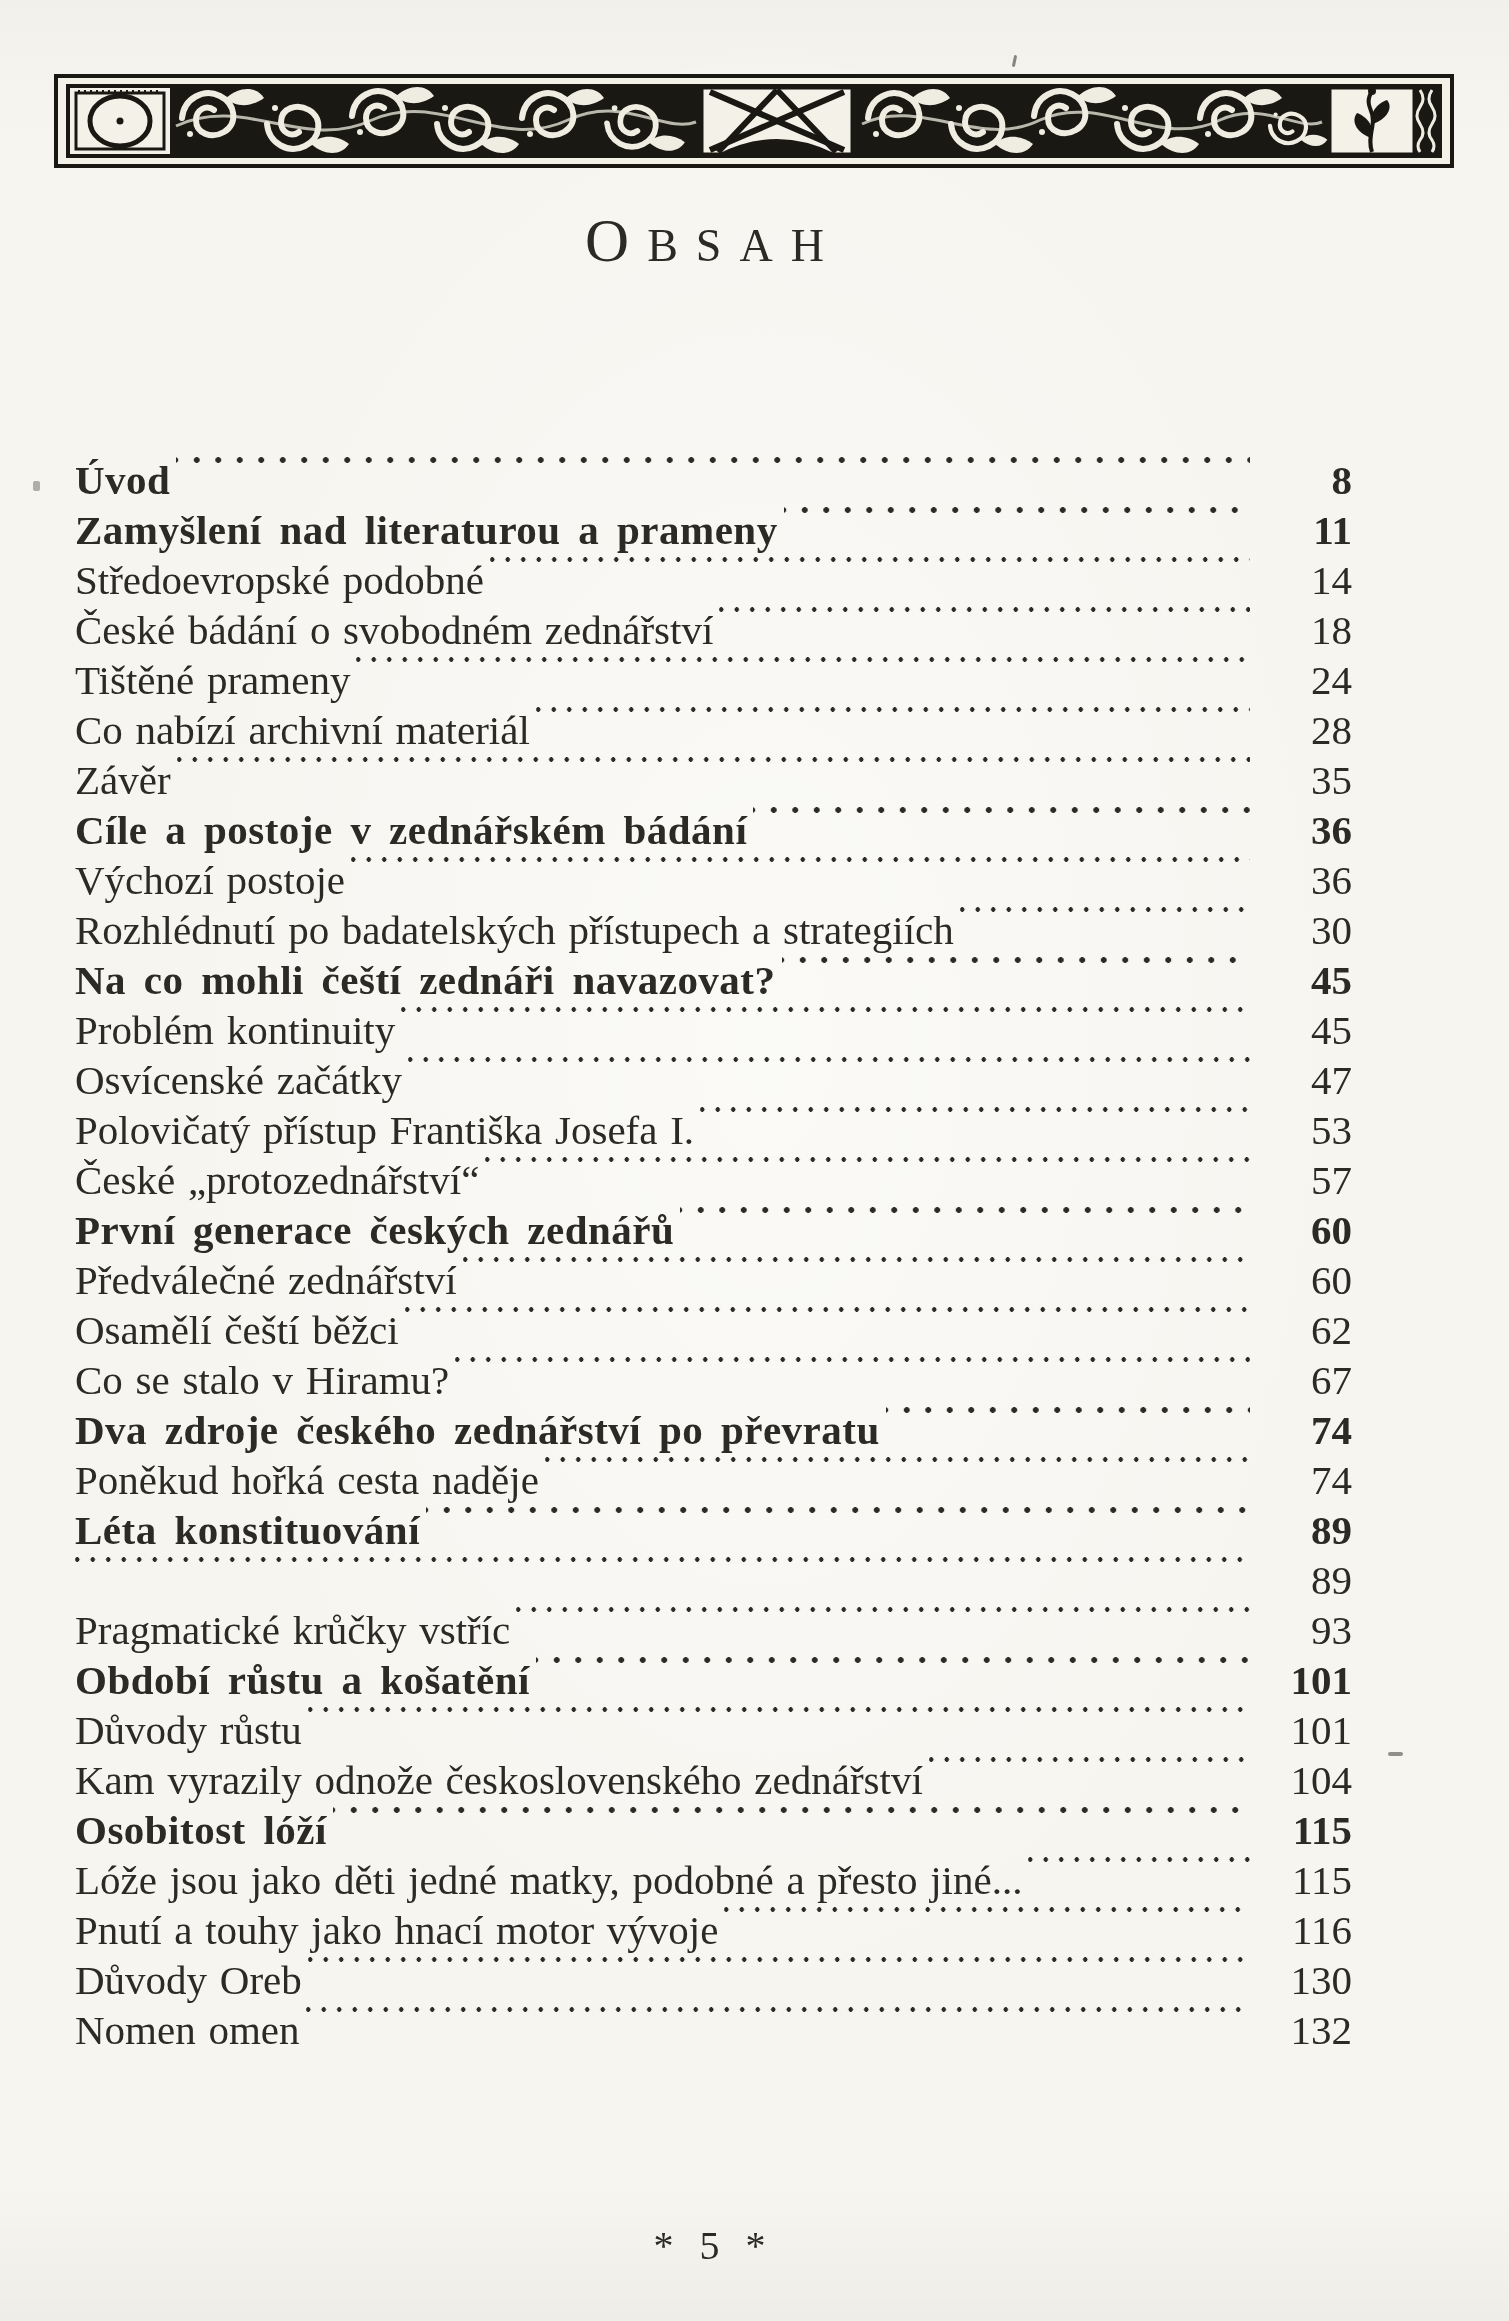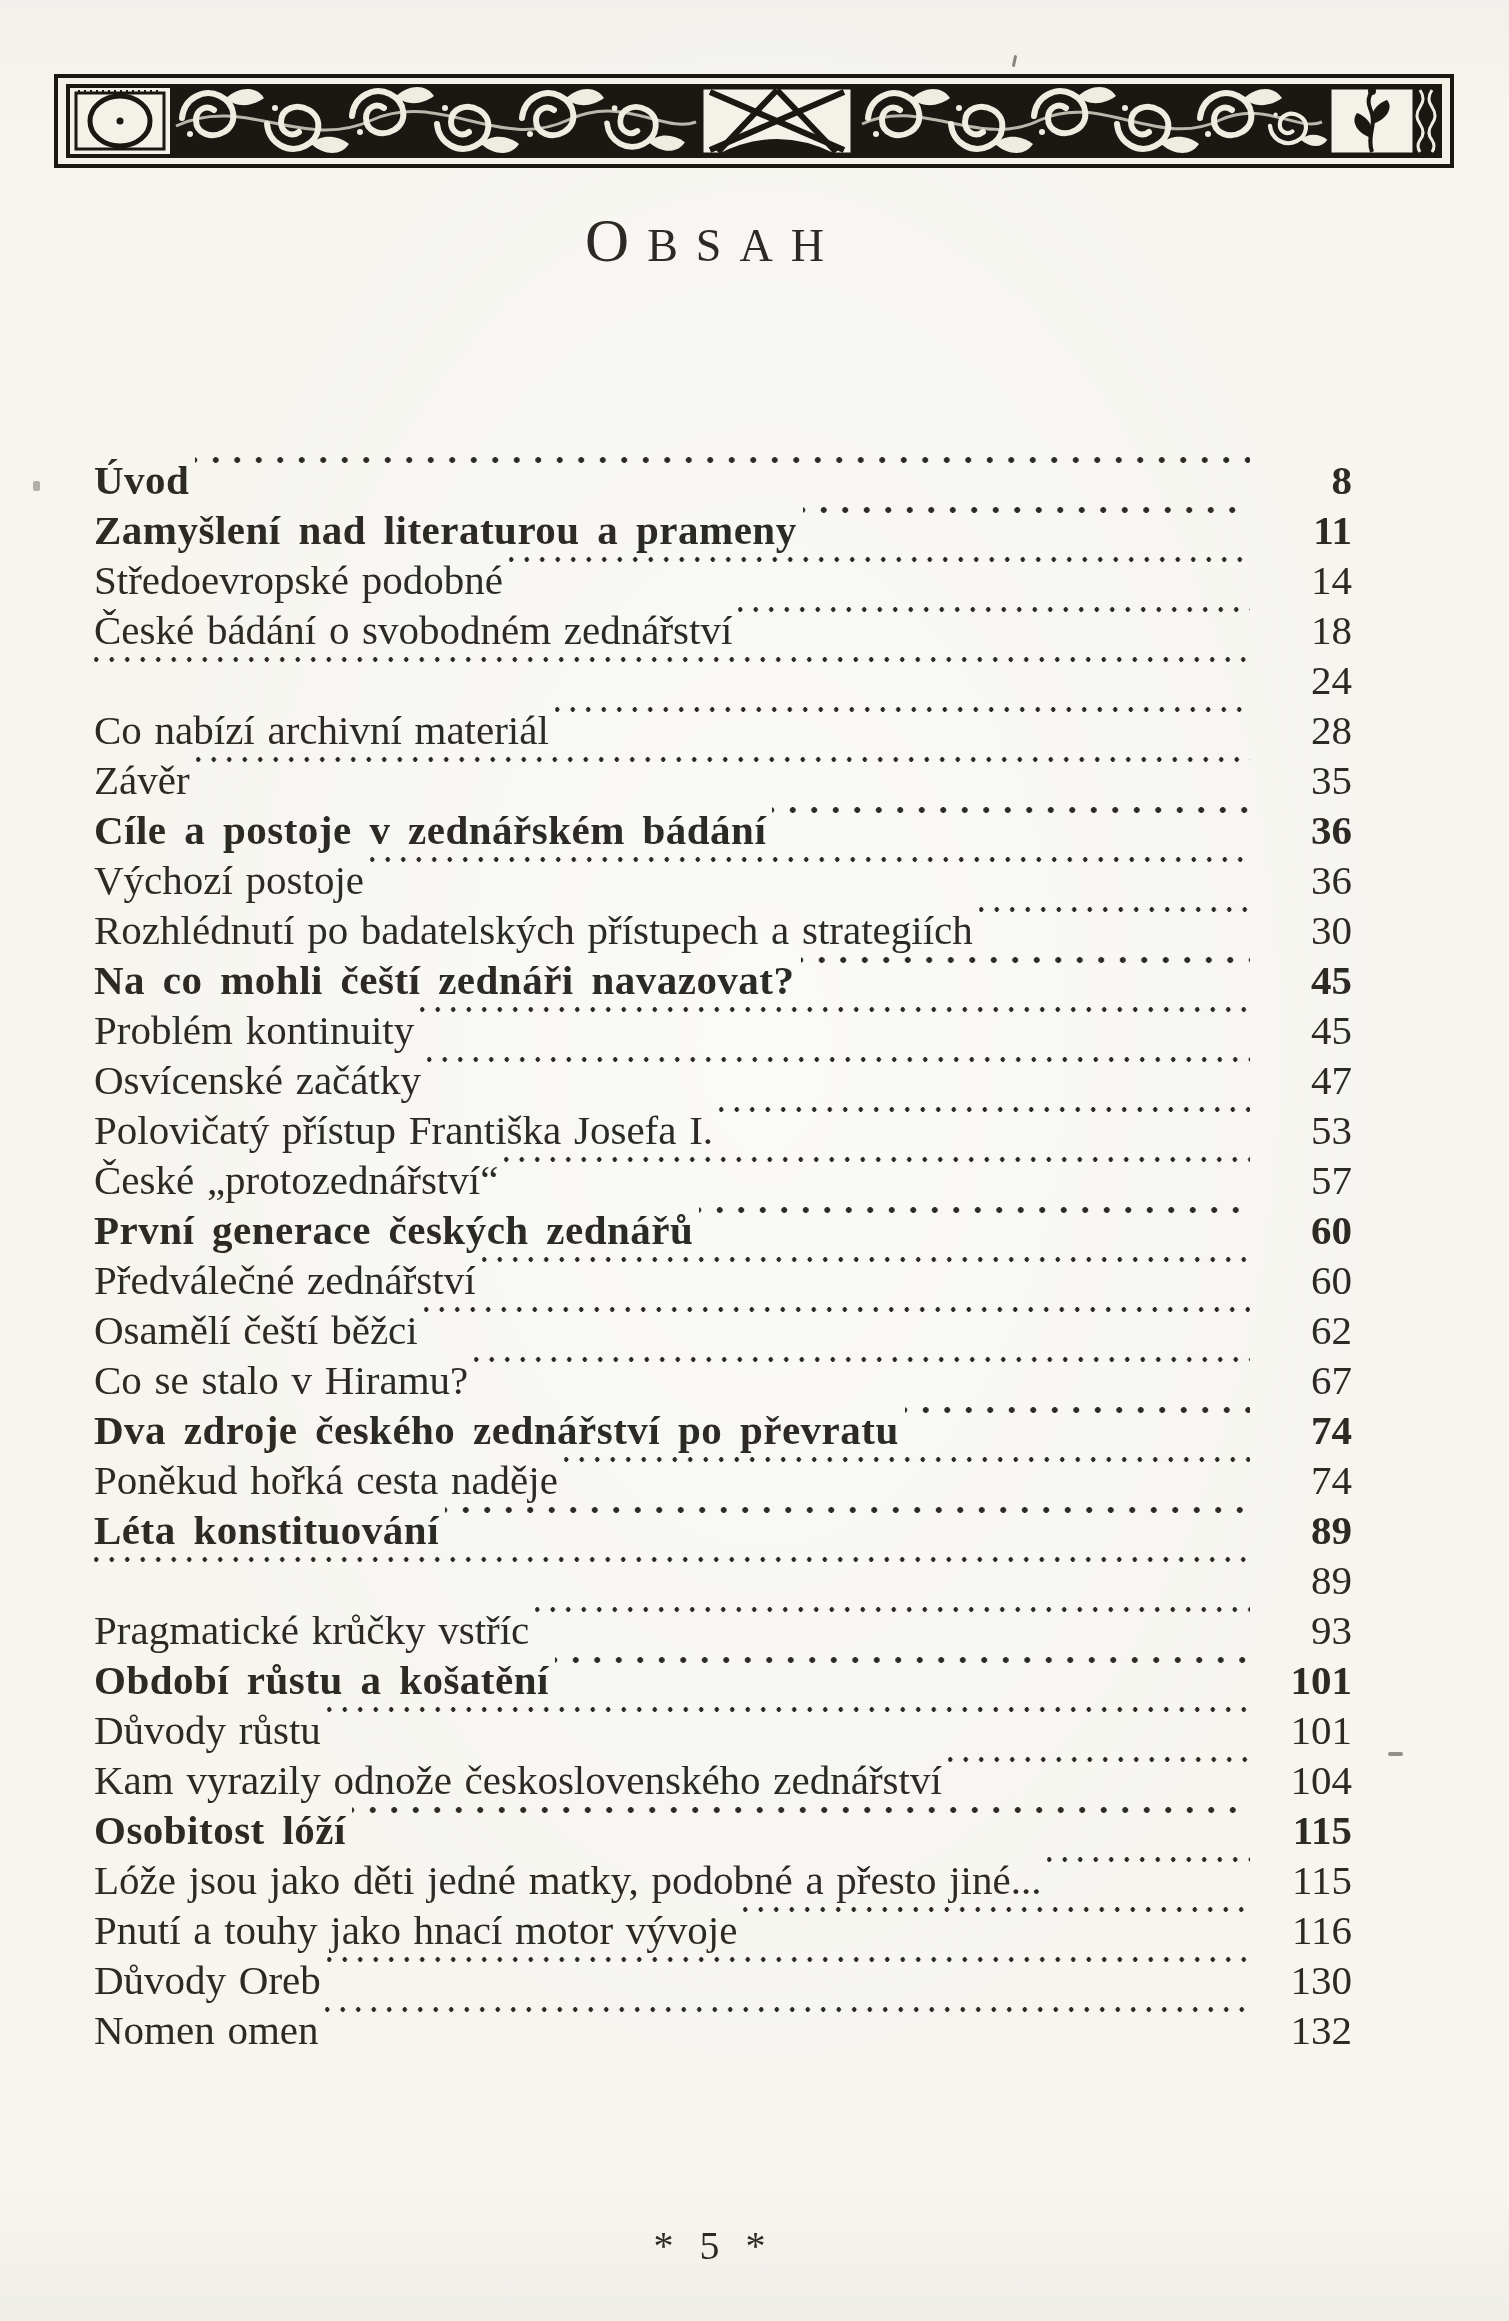--- a/index.html
+++ b/index.html
@@ -32,21 +32,21 @@
     margin:0;text-align:center;font-weight:400;
     letter-spacing:18px;line-height:70px;white-space:nowrap;
     color:var(--ink);
   }
   .page-title .cap{font-size:61px;}
   .page-title .rest{font-size:46px;}
   .toc{
     position:absolute;left:75px;top:455px;width:1277px;
   }
   .toc-row{
-    display:flex;align-items:flex-end;height:50px;white-space:nowrap;margin-left:19px;
+    display:flex;align-items:flex-end;height:50px;white-space:nowrap;
   }
   .toc-label{
     flex:0 0 auto;max-width:1150px;overflow:hidden;
     font-size:41px;line-height:50px;word-spacing:.06em;
     padding-right:6px;
   }
   .toc-leader{
     flex:1 1 0;min-width:22px;height:10px;align-self:baseline;
     background-image:radial-gradient(circle 2.5px at 50% 4.5px, currentColor 92%, rgba(0,0,0,0) 100%);
     background-size:15.5px 10px;
@@ -164,20 +164,21 @@
         <span class="toc-page">14</span>
       </div>
 
       <div class="toc-row">
         <span class="toc-label">České bádání o svobodném zednářství</span>
         <span class="toc-leader"></span>
         <span class="toc-page">18</span>
       </div>
 
       <div class="toc-row">
+        <span class="toc-label">Tištěné prameny</span>
         <span class="toc-leader"></span>
         <span class="toc-page">24</span>
       </div>
 
       <div class="toc-row">
         <span class="toc-label">Co nabízí archivní materiál</span>
         <span class="toc-leader"></span>
         <span class="toc-page">28</span>
       </div>
 

